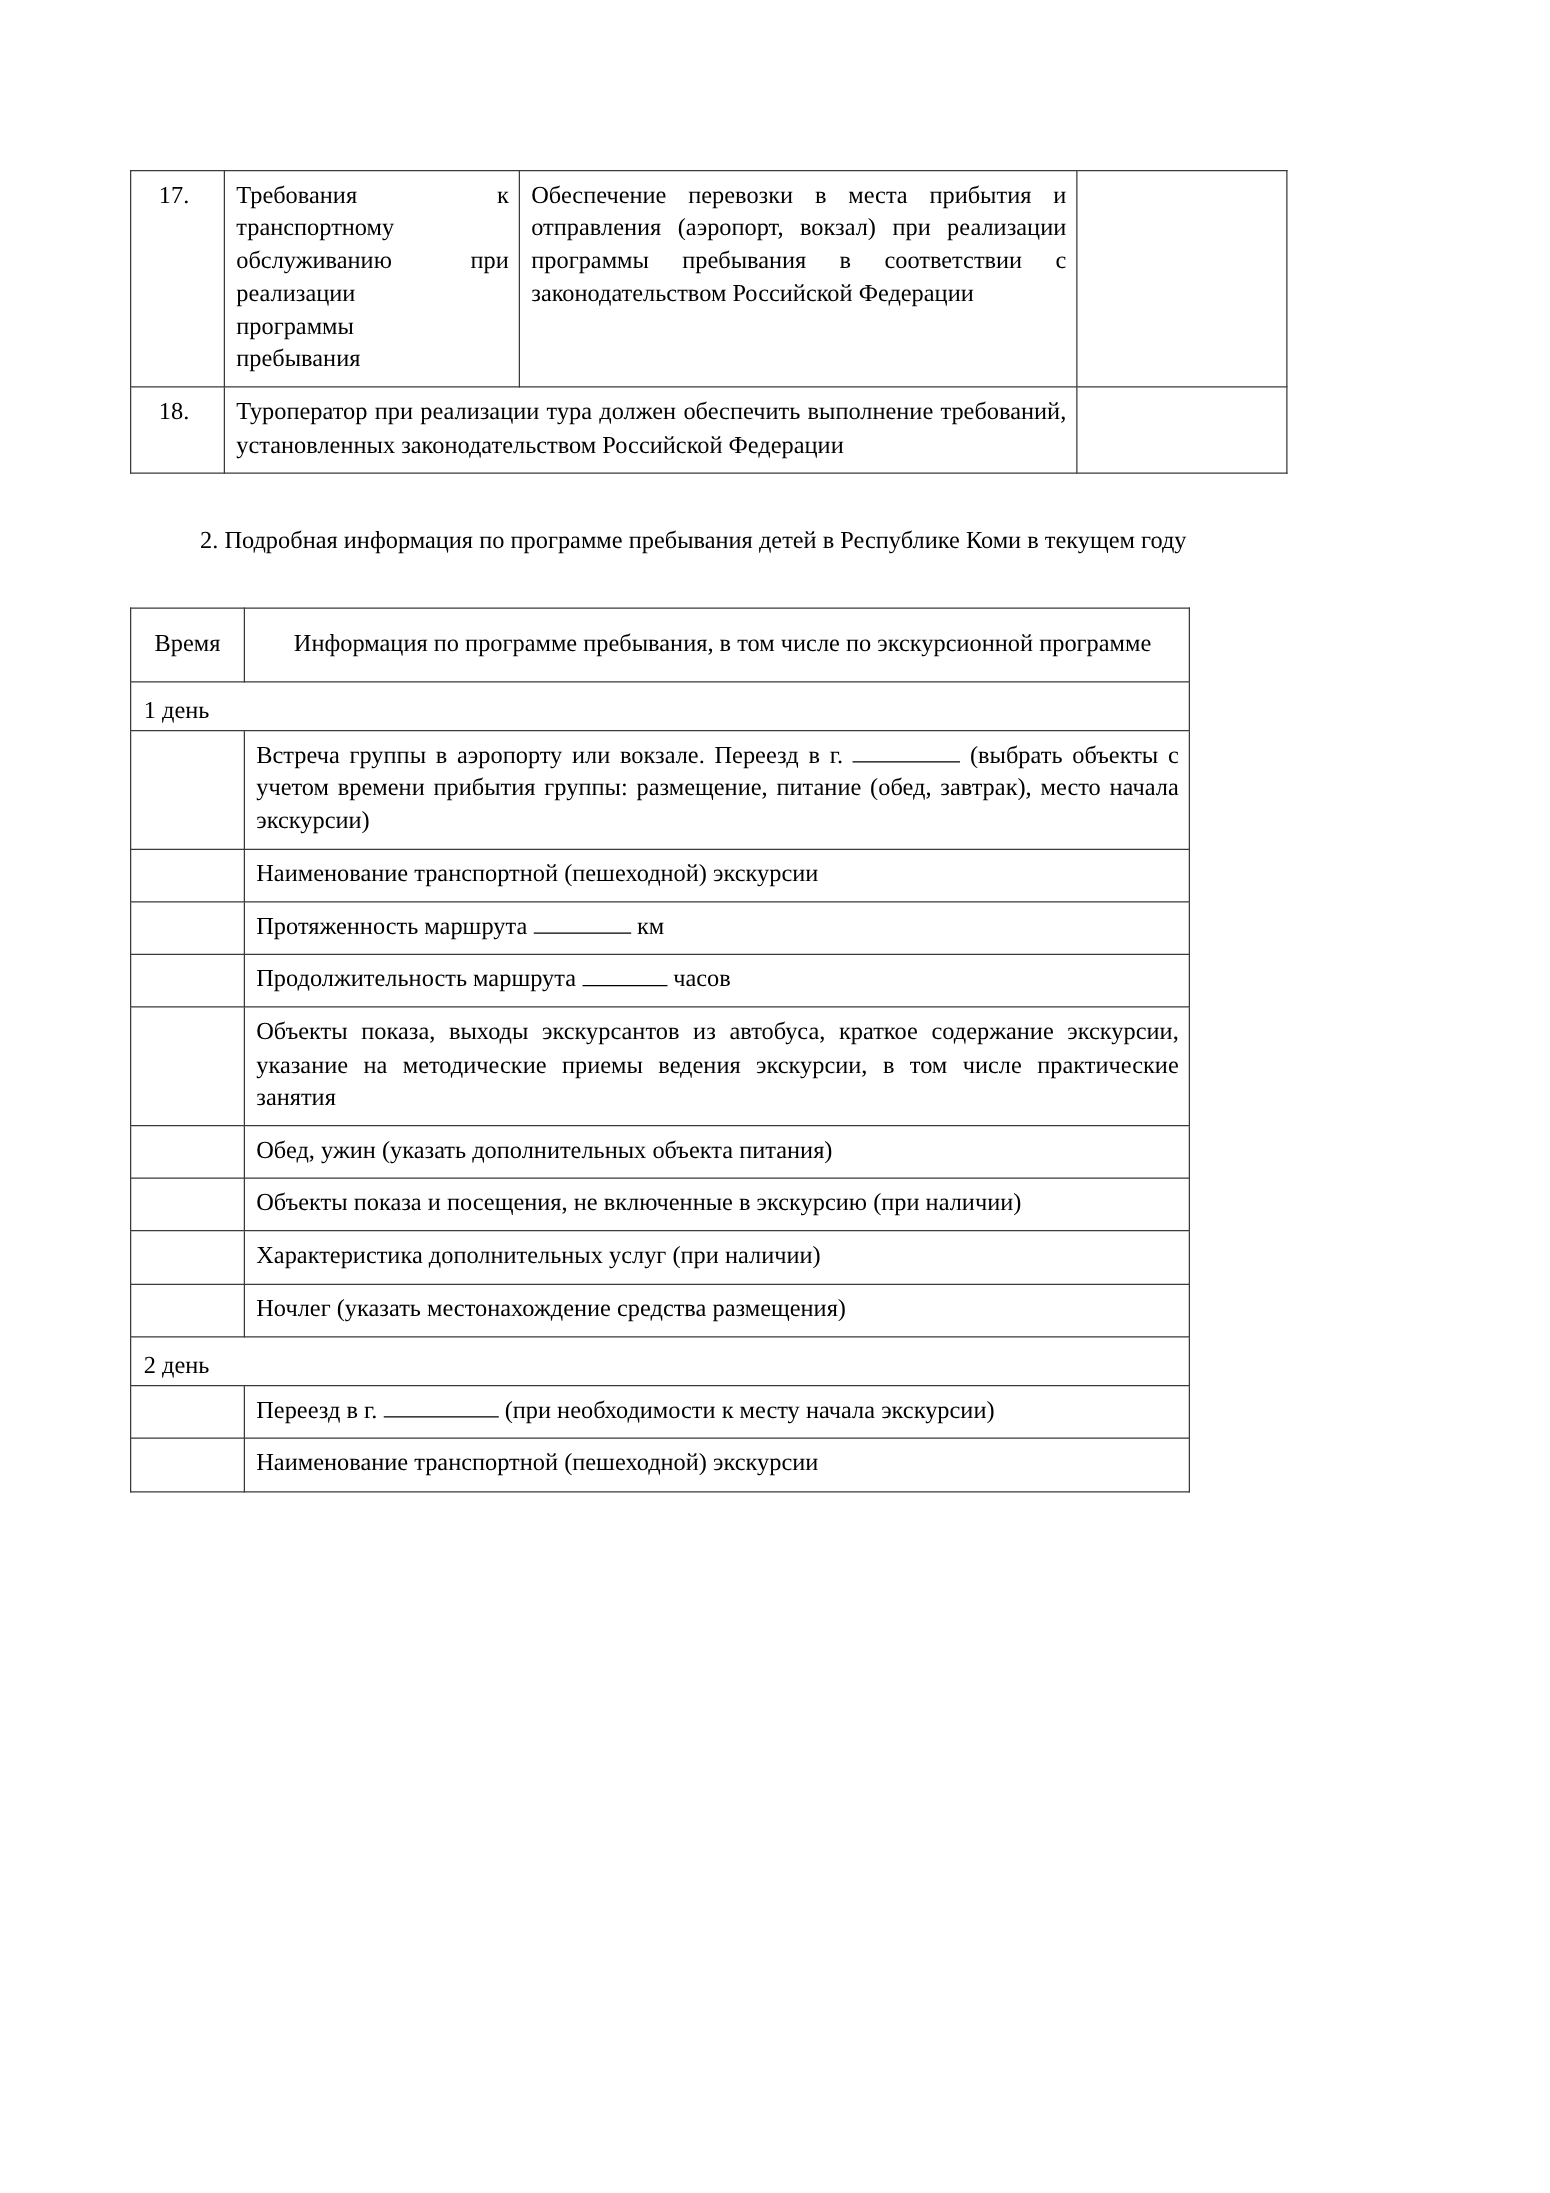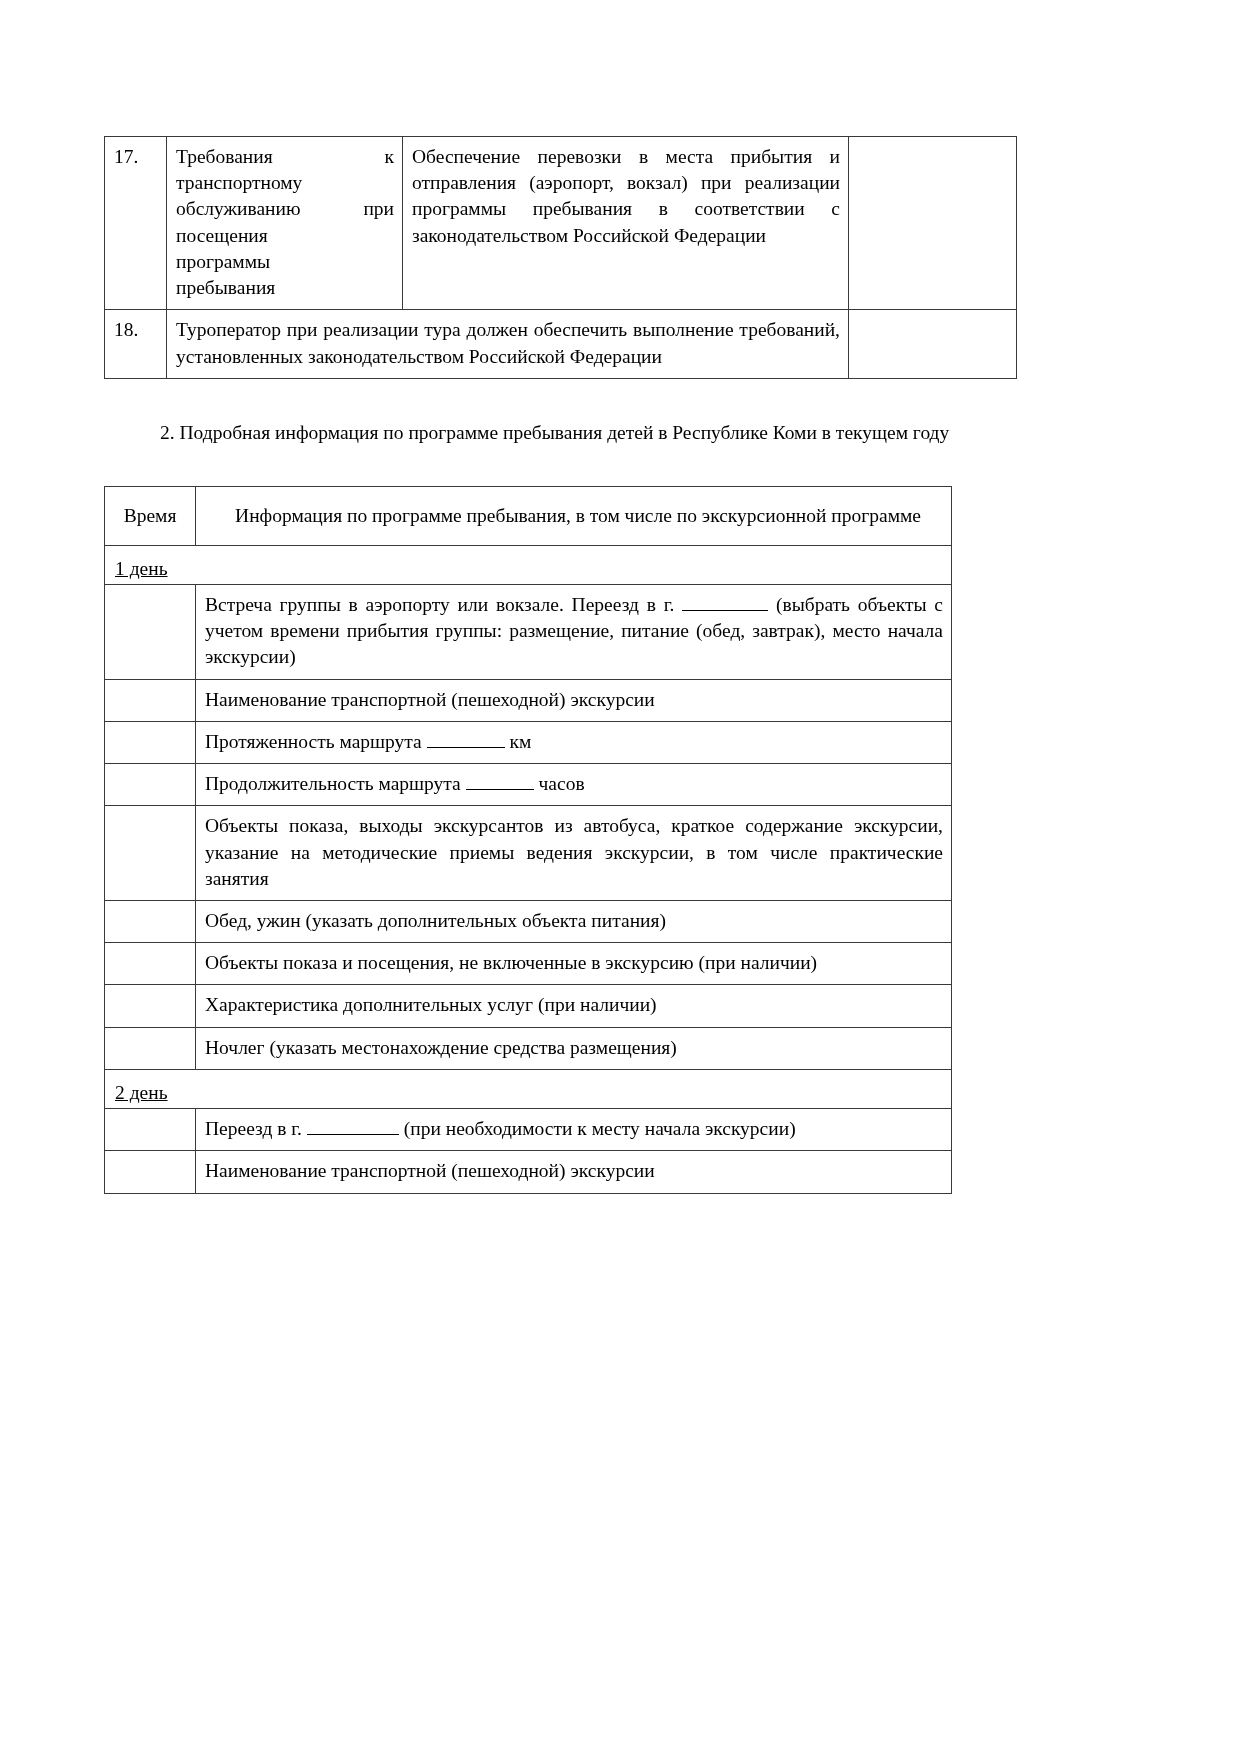--- a/index.html
+++ b/index.html
@@ -41,21 +41,21 @@
     vertical-align: top;
     padding: 7px 8px 8px 9px;
     font-size: 19.5px;
     line-height: 1.345;
   }
 
   
   .tbl-req td.c-num {
     width: 48px;
     text-align: left;
-    padding-left: 9px;
+    padding-left: 22px;
     padding-right: 4px;
   }
   .tbl-req td.c-name {
     width: 218px;
     text-align: justify;
     text-align-last: justify;
     hyphens: none;
   }
   .tbl-req td.c-desc {
     width: 428px;
@@ -105,21 +105,20 @@
   .tbl-prog td.h-info {
     text-align: right;
     vertical-align: middle;
     padding: 16px 30px;
   }
   .tbl-prog td.c-time {
     width: 78px;
   }
   .tbl-prog td.c-day {
     padding: 10px 9px 2px 10px;
-    text-decoration: underline;
   }
   .tbl-prog td.c-body {
     text-align: justify;
     text-align-last: left;
   }
   .tbl-prog td.c-body.single {
     text-align: left;
   }
   .blank {
     display: inline-block;
@@ -138,21 +137,21 @@
   <div class="content">
 
     <table class="doc-table tbl-req">
       <tbody>
           <tr>
         <td class="c-num">17.</td>
         <td class="c-name">
           <span class="jline">Требования к</span>
           <span class="jline">транспортному</span>
           <span class="jline">обслуживанию при</span>
-          <span class="jline last">посещения</span>
+          <span class="jline last">реализации</span>
           <span class="jline last">программы</span>
           <span class="jline last">пребывания</span>
         </td>
         <td class="c-desc">Обеспечение перевозки в места прибытия и отправления (аэропорт, вокзал) при реализации программы пребывания в соответствии с законодательством Российской Федерации</td>
         <td class="c-mark"></td>
       </tr>
       <tr>
         <td class="c-num">18.</td>
         <td class="c-span2" colspan="2">Туроператор при реализации тура должен обеспечить выполнение требований, установленных законодательством Российской Федерации</td>
         <td class="c-mark"></td>

